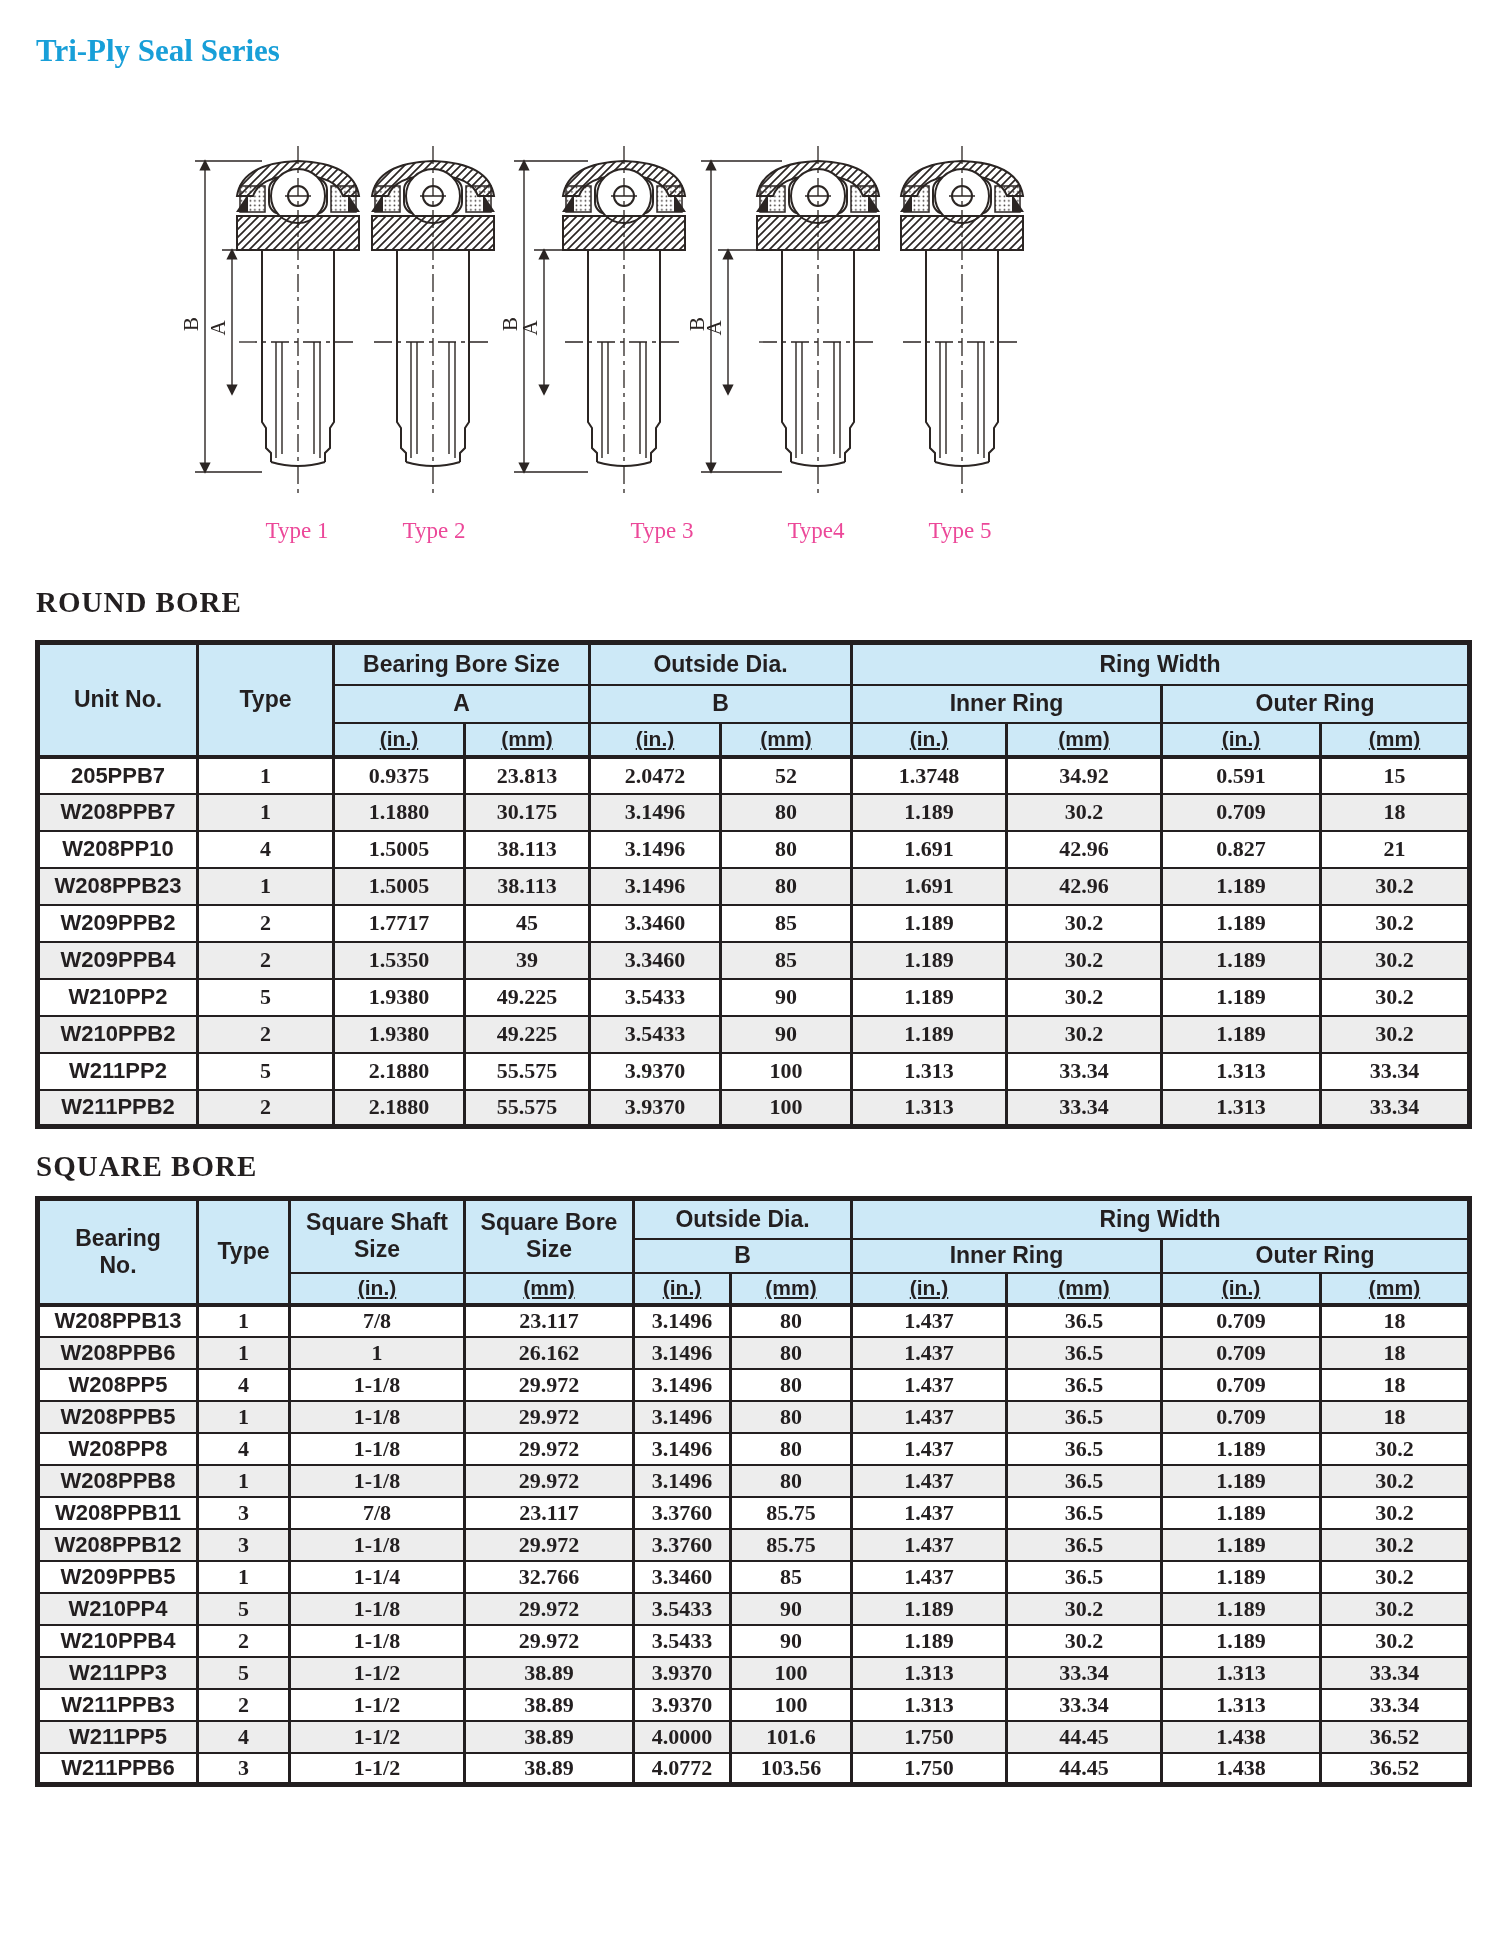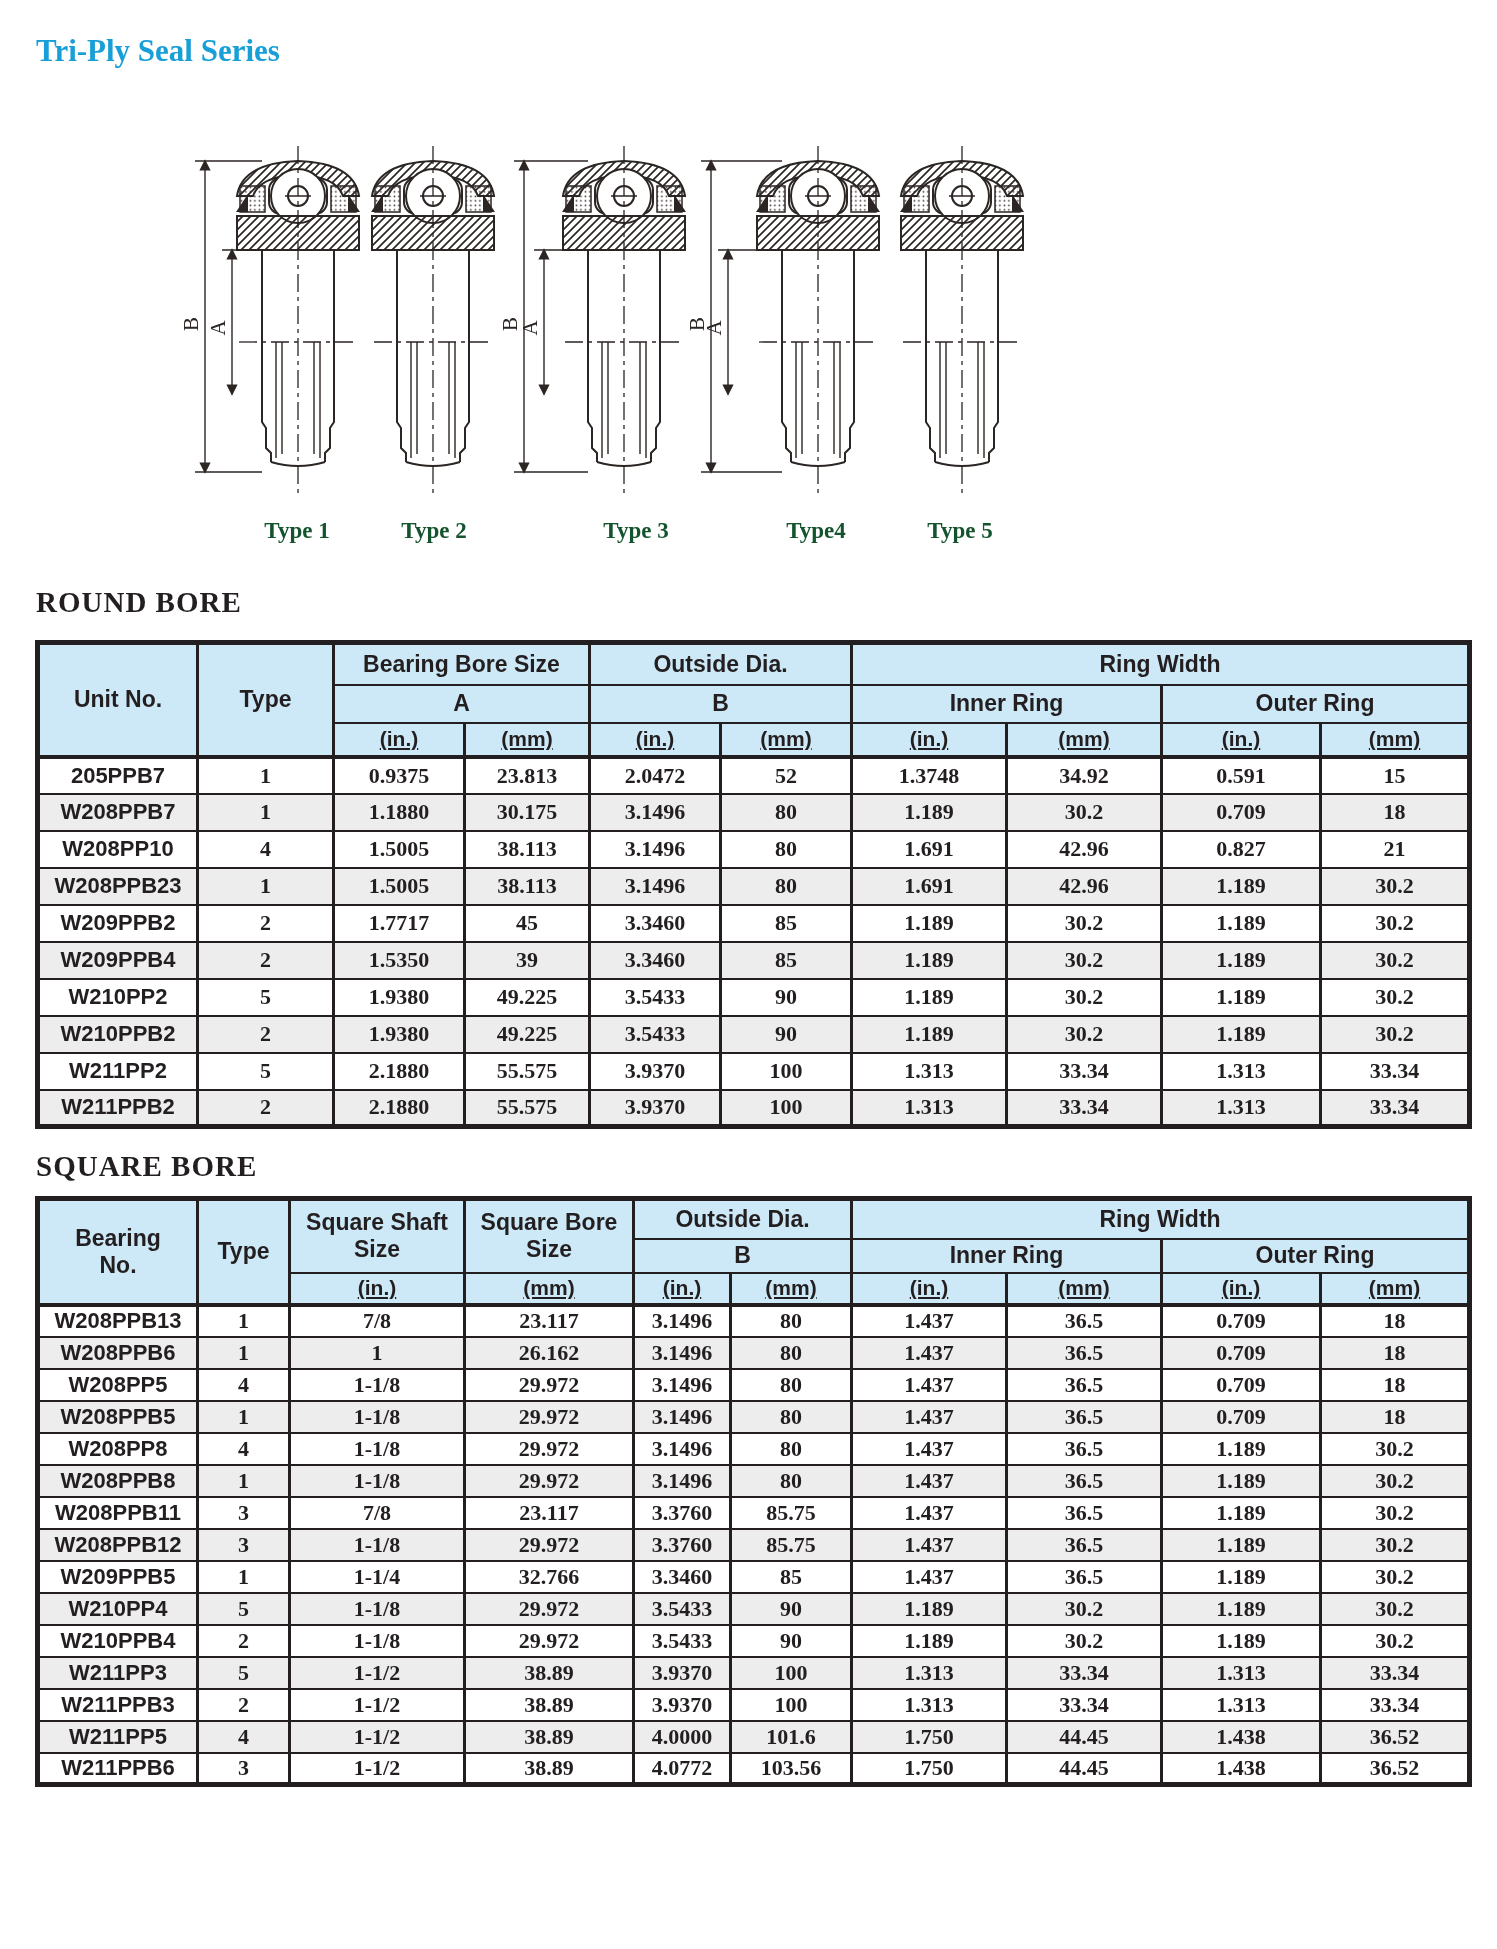--- a/index.html
+++ b/index.html
@@ -14,21 +14,21 @@
     line-height:41px; color:#189fd8; white-space:pre;text-align:center;
   }
   .diagrams-svg { position:absolute; left:0; top:142px; width:1497px; height:420px; }
   .dim { stroke:#2b2523; stroke-width:1.4; fill:none; }
   .dim text {
     stroke:none; fill:#2b2523; font-family:"Liberation Serif", serif;
     font-size:21px; text-anchor:middle;
   }
   .type-label {
     position:absolute; top:518px; transform:translateX(-50%);
-    font-family:"Liberation Serif", serif; font-weight:700; font-size:23px; color:#14532d;
+    font-family:"Liberation Serif", serif; font-weight:400; font-size:23px; color:#ec4899;
     white-space:pre;
   }
   .sec-heading {
     position:absolute; left:36px; font-family:"Liberation Serif", serif;
     font-weight:600; font-size:29px; letter-spacing:1px; color:#231f20;
   }
   #round-heading { top:586px; }
   #square-heading { top:1150px; }
   table {
     position:absolute; left:35px; width:1432px; border-collapse:collapse;
@@ -128,21 +128,21 @@
       <line x1="711" y1="19" x2="711" y2="330" marker-start="url(#arr)" marker-end="url(#arr)"></line>
       <line x1="718" y1="108" x2="782" y2="108"></line>
       <line x1="728" y1="108" x2="728" y2="252" marker-start="url(#arr)" marker-end="url(#arr)"></line>
       <text x="704" y="182" transform="rotate(-90 704 182)">B</text>
       <text x="721" y="186" transform="rotate(-90 721 186)">A</text>
     </g>
   </svg>
 
   <span class="type-label" style="left:297px">Type 1</span>
   <span class="type-label" style="left:434px">Type 2</span>
-  <span class="type-label" style="left:636px">Type 3</span>
+  <span class="type-label" style="left:662px">Type 3</span>
   <span class="type-label" style="left:816px">Type4</span>
   <span class="type-label" style="left:960px">Type 5</span>
 
   <div class="sec-heading" id="round-heading">ROUND BORE</div>
 
   <table id="round-table">
     <colgroup>
       <col style="width:160px">
         <col style="width:136px">
         <col style="width:131px">

